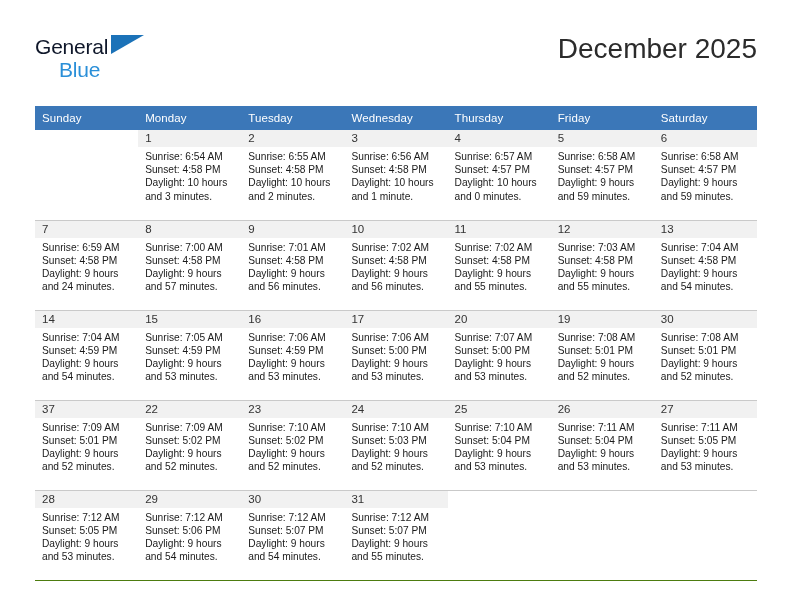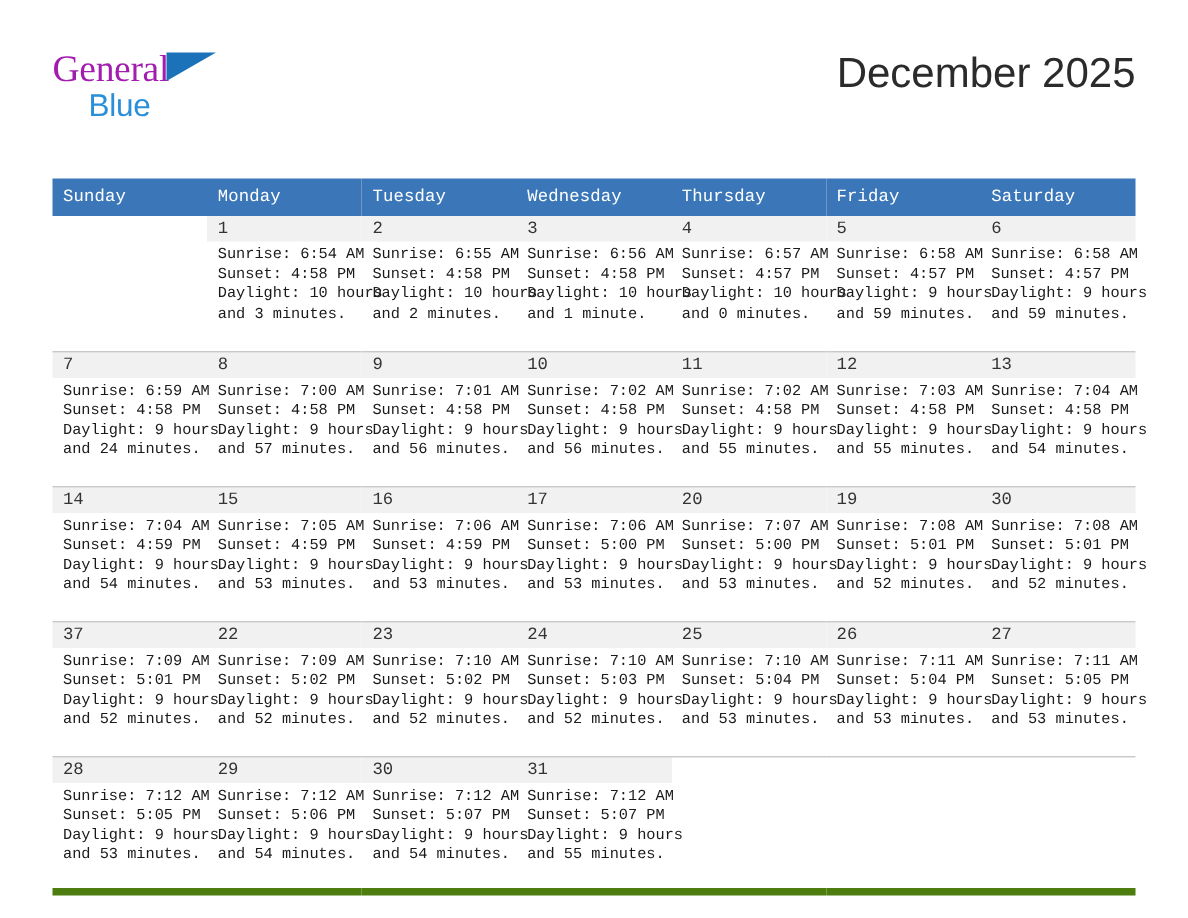--- a/index.html
+++ b/index.html
@@ -37,25 +37,25 @@
   .brand {
     display: block;
     position: relative;
     width: 140px;
     height: 56px;
     padding-top: 6px;
   }
   .brand-row1 {
     position: relative;
     display: inline-block;
-    font-size: 25px;
-    color: #a21caf;
+    font-size: 21px;
+    color: #0f172a;
     letter-spacing: -0.2px;
     line-height: 22px;
-    font-family: Liberation Serif, serif;
+    font-family: Liberation Sans, sans-serif;
   }
   .brand-tri {
     position: absolute;
     left: 76px;
     top: 5px;
     width: 0;
     height: 0;
     border-left: 33px solid #1b72b8;
     border-bottom: 19px solid transparent;
   }
@@ -83,25 +83,24 @@
   .cal-subtitle {
     font-size: 14.5px;
     color: #2b2b2b;
     line-height: 20px;
     margin: 9px 0 0 0;
     font-weight: normal;
   }
 
   
   .calendar {
-    margin: 15px 35px;
+    margin: 2px 35px;
     width: 722px;
     border-collapse: collapse;
     table-layout: fixed;
-    font-family: Liberation Mono, monospace;
   }
   .calendar col { width: 103.14px; }
 
   .calendar thead th {
     background: #3b77b8;
     color: #ffffff;
     font-size: 11.5px;
     font-weight: normal;
     text-align: left;
     padding: 6px 0 6px 7px;
@@ -109,21 +108,21 @@
     letter-spacing: 0.1px;
   }
 
   .week-row > td {
     vertical-align: top;
     padding: 0;
     height: 90px;
     border-bottom: 1px solid #c9c9c9;
   }
   .week-row:last-child > td {
-    border-bottom: 5px solid #4d7c0f;
+    border-bottom: 1px solid #4d7c0f;
   }
 
   .daynum-band {
     background: #f1f1f1;
     height: 17px;
     line-height: 17px;
     font-size: 11.5px;
     color: #333333;
     padding-left: 7px;
   }

